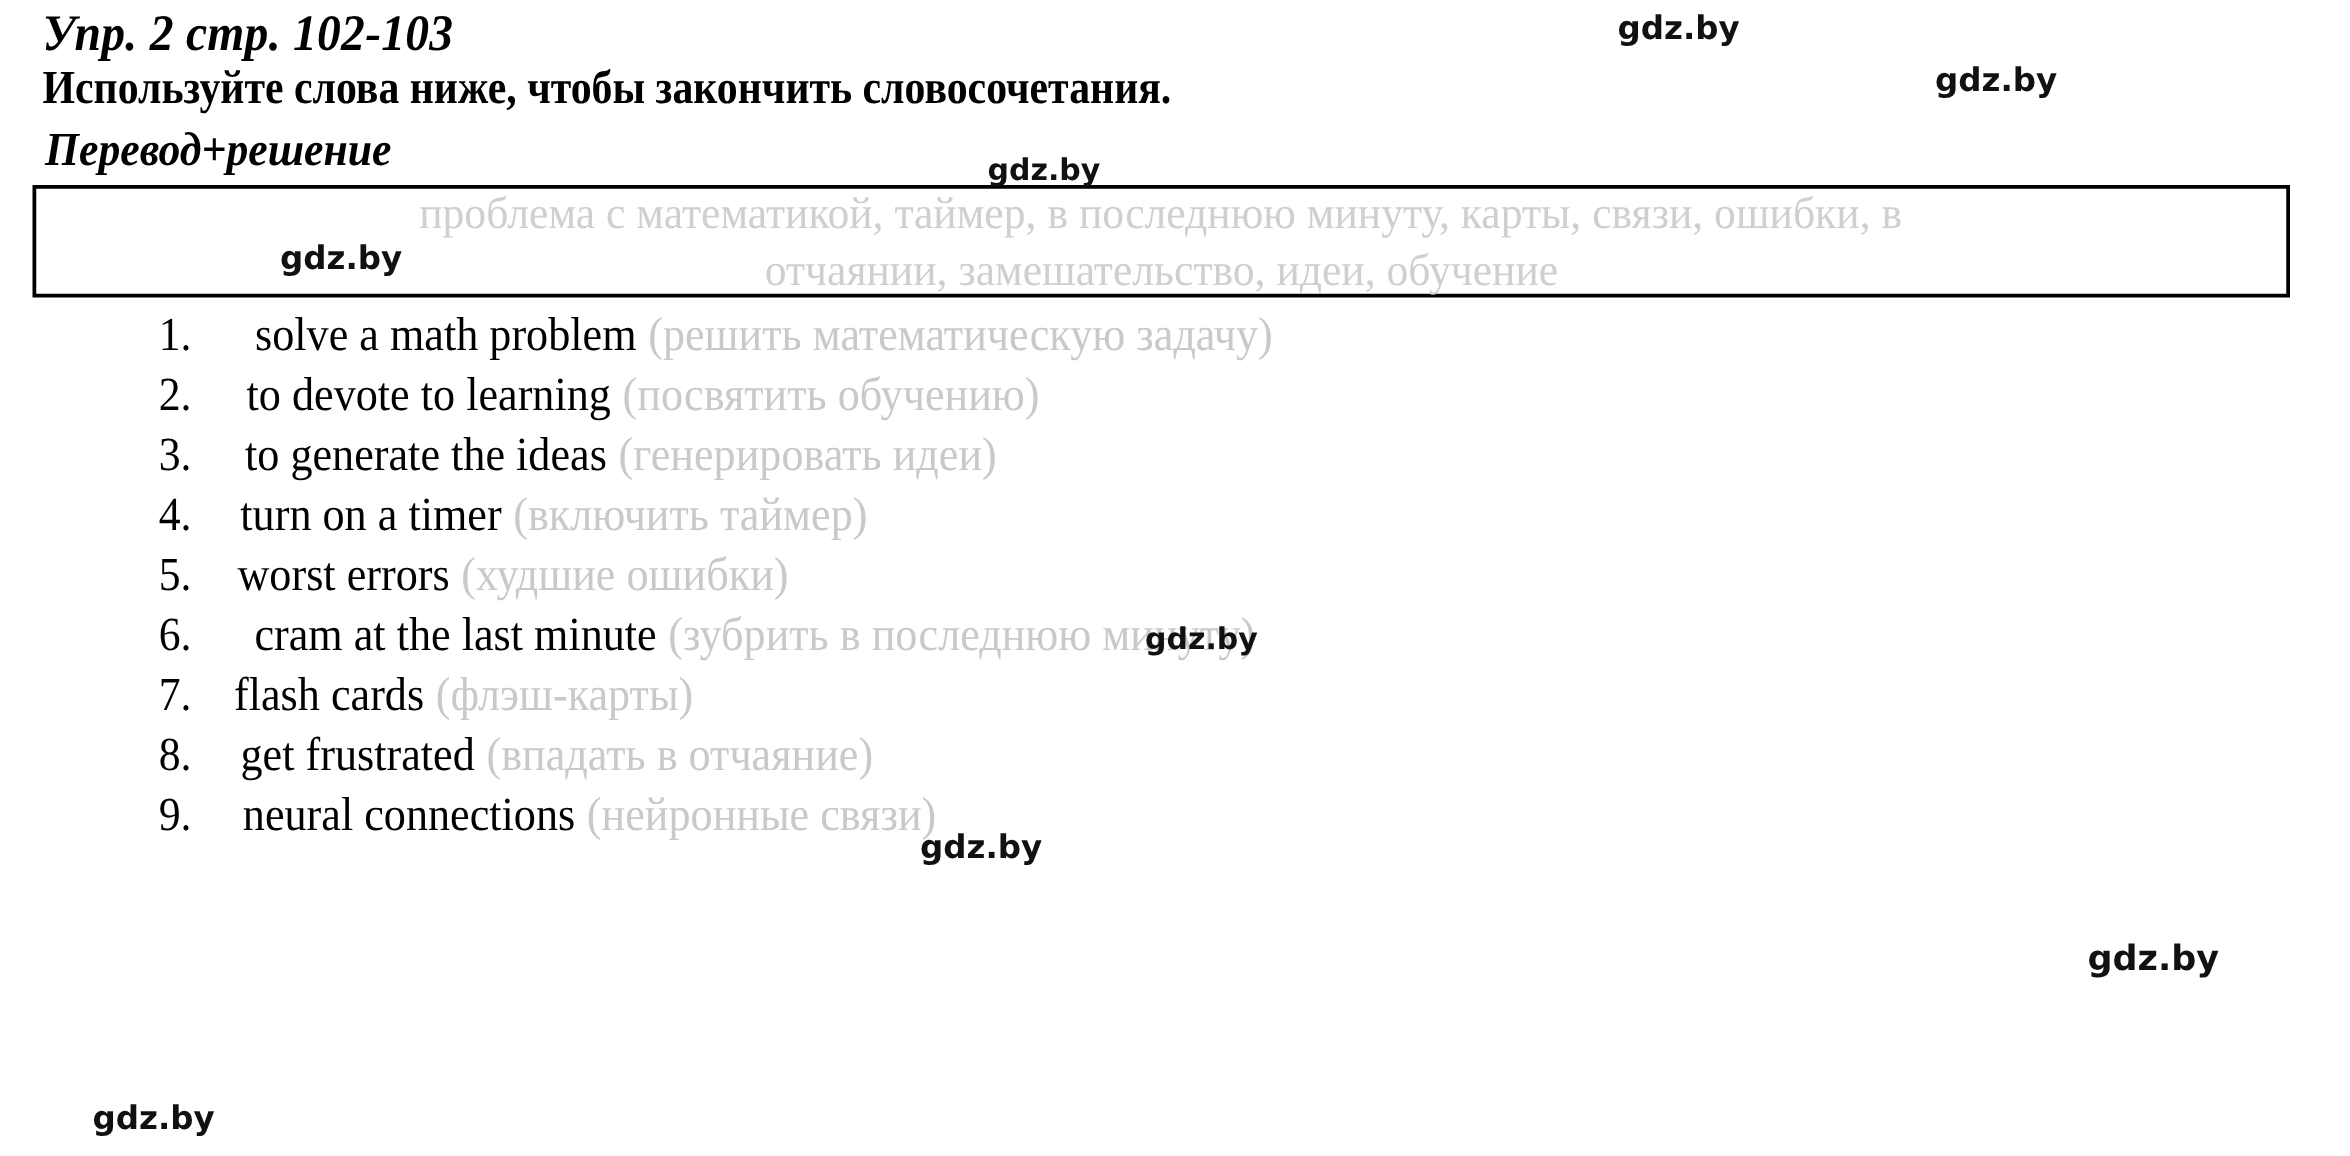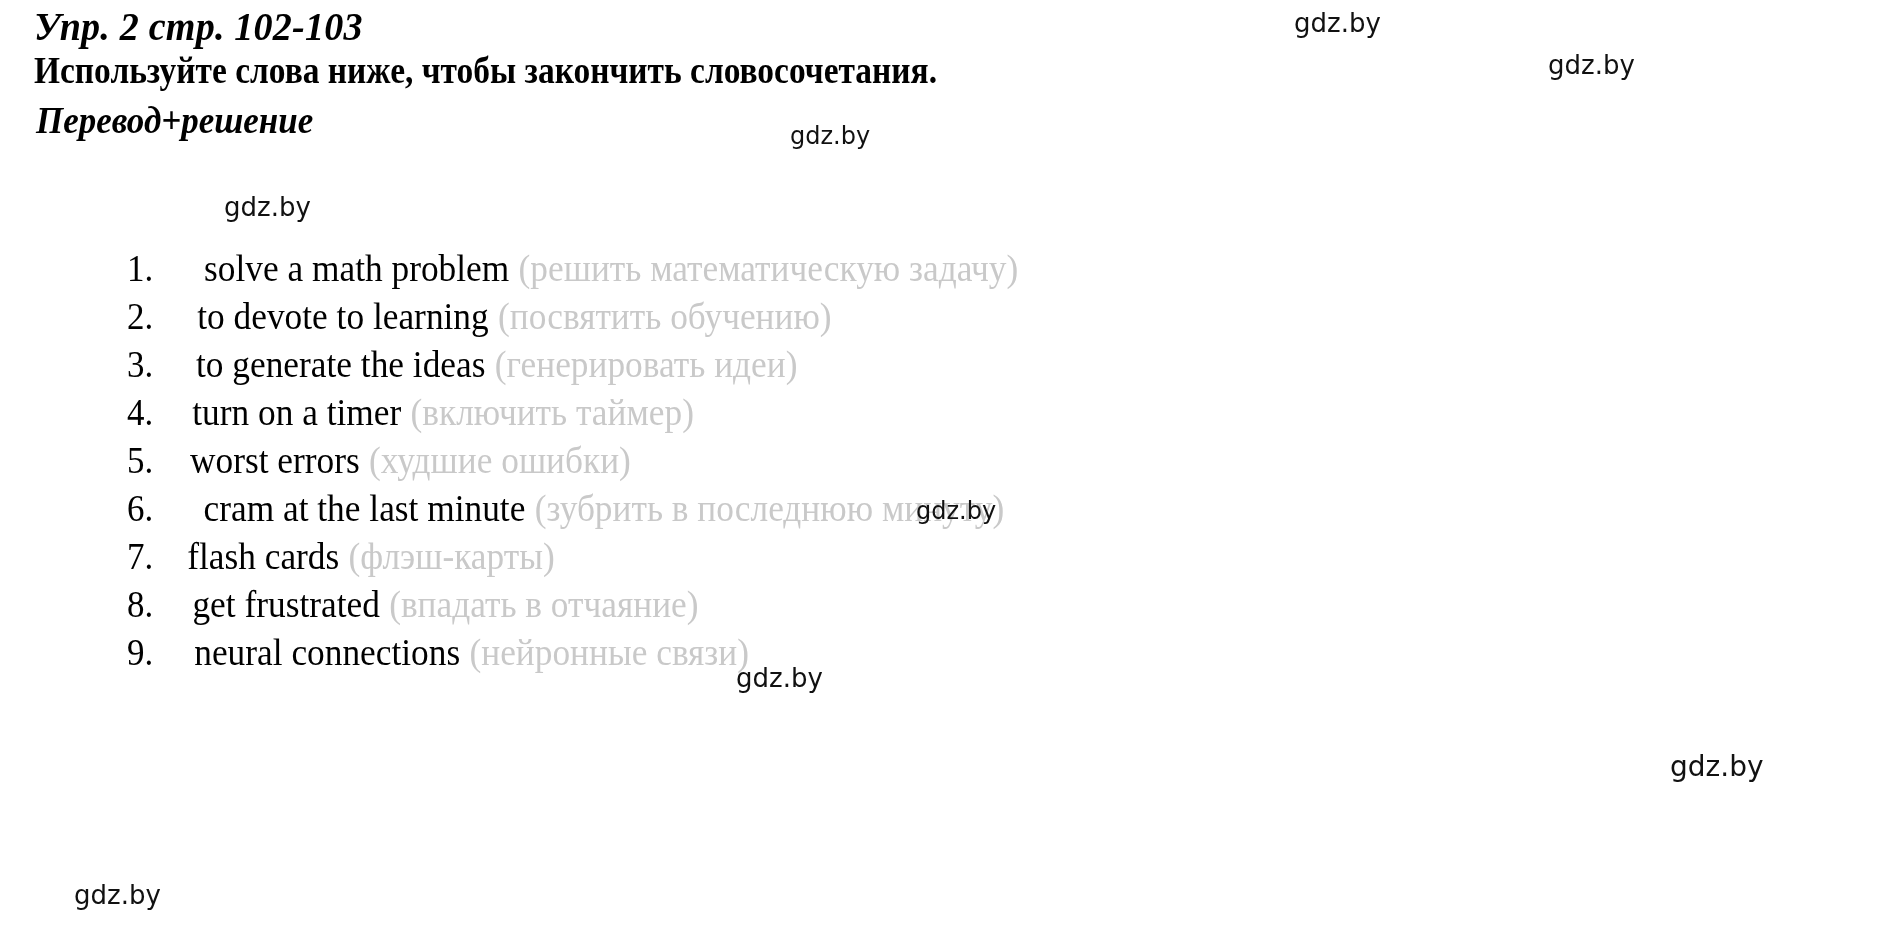--- a/index.html
+++ b/index.html
@@ -127,38 +127,42 @@
   }
   .phrase-ru {
     color: #c9c9c9;
     padding-left: 10px;
   }
 
   
   .watermark {
     position: absolute;
     font-family: "DejaVu Sans", "Liberation Sans", sans-serif;
-    font-weight: normal;
+    font-weight: bold;
     color: #1a1a1a;
     white-space: nowrap;
     transform-origin: left top;
   }
   .wm-dark { color: #111; }
 </style>
 </head>
 <body>
 
 <div id="page">
 
   <div class="title-line" id="exercise-title">Упр. 2 стр. 102-103</div>
 
   <div id="instruction">Используйте слова ниже, чтобы закончить словосочетания.</div>
 
   <div class="title-line" id="translation-label">Перевод+решение</div>
 
+  <div id="word-bank">
+    <div class="word-bank-line">проблема с математикой, таймер, в последнюю минуту, карты, связи, ошибки, в</div>
+    <div class="word-bank-line">отчаянии, замешательство, идеи, обучение</div>
+  </div>
 
   <ol id="phrase-list">
       <li class="phrase-row">
         <span class="phrase-num">1.</span>
         <span class="phrase-body"><span class="phrase-en">solve a math problem</span><span class="phrase-ru">(решить математическую задачу)</span></span>
       </li>
       <li class="phrase-row">
         <span class="phrase-num">2.</span>
         <span class="phrase-body"><span class="phrase-en">to devote to learning</span><span class="phrase-ru">(посвятить обучению)</span></span>
       </li>

